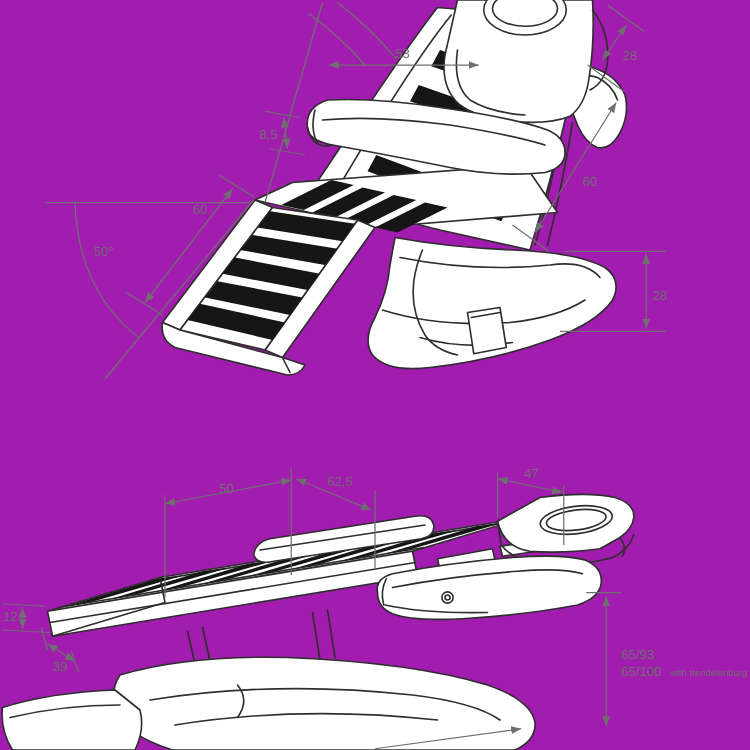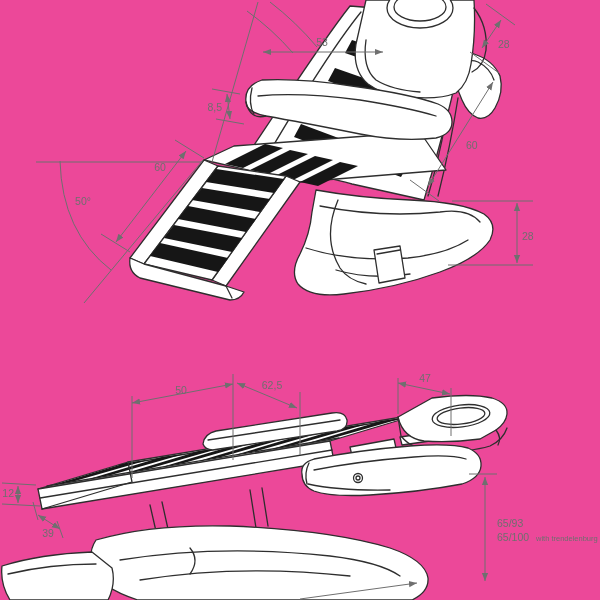--- a/index.html
+++ b/index.html
@@ -1,16 +1,16 @@
 <!DOCTYPE html>
 <html><head>
 <meta charset="utf-8">
 <style>
   html,body{margin:0;padding:0;background:#ffffff;}
-  .stage{width:600px;height:600px;position:relative;background:#ec4899;overflow:hidden;}
+  .stage{width:600px;height:600px;position:relative;background:#a21caf;overflow:hidden;}
   svg{display:block;}
   .ink path, .ink ellipse, .ink circle, .ink line{fill:none;stroke:#2e2e2e;stroke-width:1.3;stroke-linejoin:round;stroke-linecap:round;}
   .ink .w{fill:#ffffff;}
   .straps path{fill:#161616;stroke:none;}
   .dim path, .dim line{fill:none;stroke:#6f6f6f;stroke-width:1;}
   .dimtext text{fill:#6f6f6f;font-family:"Liberation Sans",sans-serif;font-size:10.5px;}
   .dimtext text.small{font-size:7.5px;}
 </style>
 </head>
 <body>

